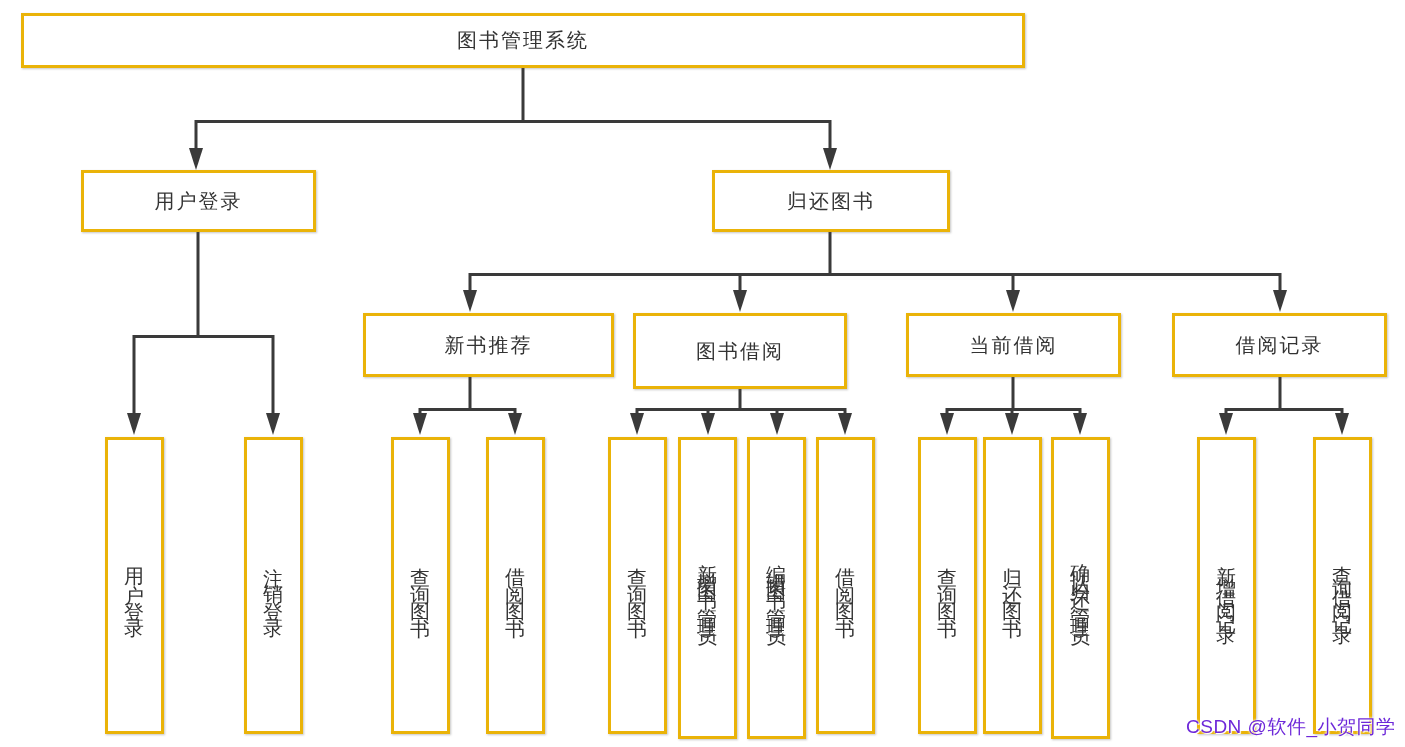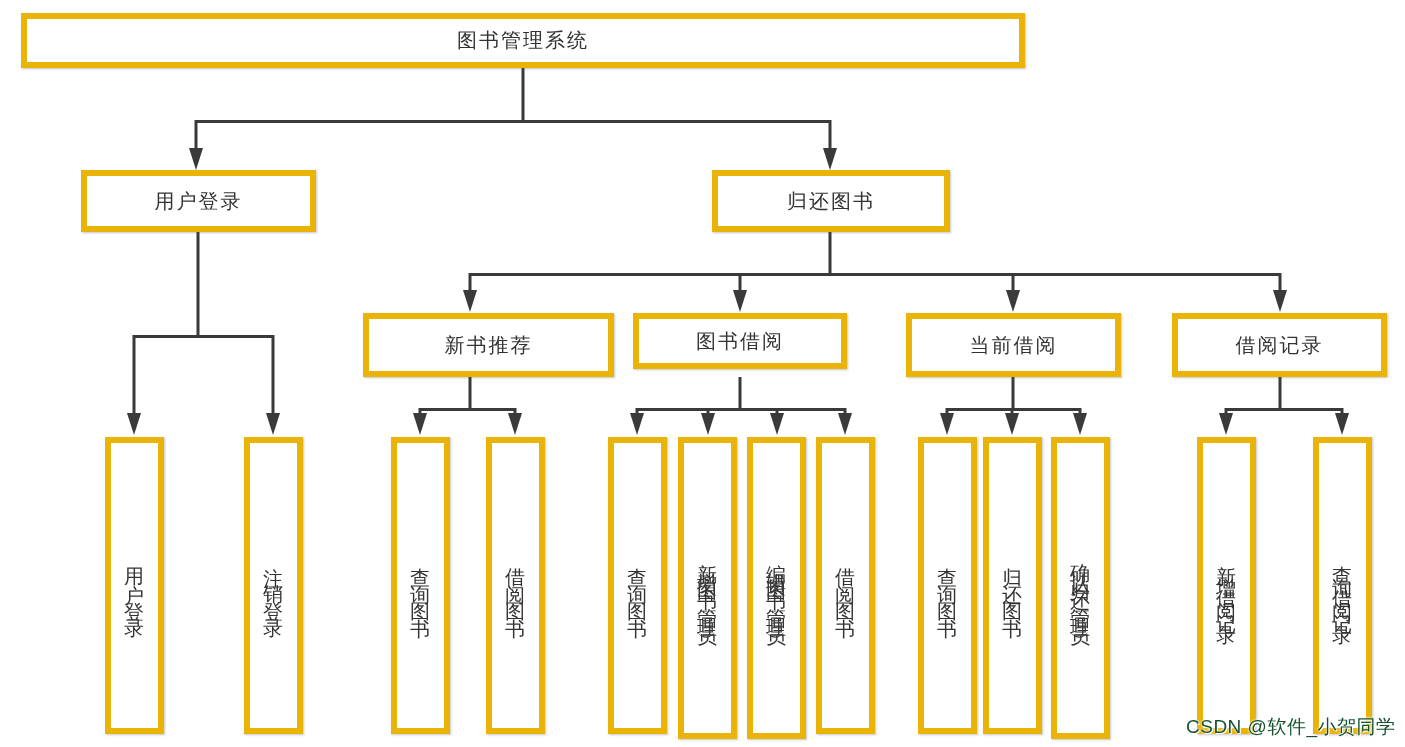--- a/index.html
+++ b/index.html
@@ -3,36 +3,36 @@
 <meta charset="utf-8">
 <style>
   html,body { margin:0; padding:0; background:#ffffff; }
   .canvas {
     position:relative; width:1405px; height:747px; background:#ffffff;
     font-family:"Liberation Sans", sans-serif; overflow:hidden;
   }
   svg.connectors { position:absolute; left:0; top:0; width:1405px; height:747px; }
   .box {
     position:absolute; box-sizing:border-box; background:#ffffff;
-    border:6px solid #eab308; color:#333333;
+    border:3px solid #eab308; color:#333333;
     display:flex; align-items:center; justify-content:center;
     box-shadow:1px 1px 2px rgba(90,90,90,0.35);
     z-index:2;
   }
   .hlabel { font-size:20px; letter-spacing:2px; white-space:nowrap; }
   .leaf span {
     writing-mode:vertical-rl; text-orientation:mixed;
     font-size:20px; line-height:1; white-space:nowrap;
   }
   .p4 { letter-spacing:17px; }
   .p6 { letter-spacing:12px; }
   .p9 { letter-spacing:9px; }
   .watermark {
     position:absolute; left:1186px; top:714px; z-index:6;
-    font-size:19px; color:#14532d; letter-spacing:0.5px; white-space:nowrap;
+    font-size:19px; color:#6d28d9; letter-spacing:0.5px; white-space:nowrap;
     text-shadow:0 0 3px #ffffff, 0 0 2px #ffffff, 1px 1px 0 #ffffff;
   }
 </style>
 </head>
 <body>
 
 <div class="canvas">
 
   <svg class="connectors" viewBox="0 0 1405 747" aria-hidden="true">
     <path d="M523 68 V121.5 M194.5 121.5 H831.5 M196 120 V152 M830 120 V152
@@ -72,21 +72,21 @@
   <div class="box hlabel" style="left:81px;top:170px;width:235px;height:62px">
     <span>用户登录</span>
   </div>
   <div class="box hlabel" style="left:712px;top:170px;width:238px;height:62px">
     <span>归还图书</span>
   </div>
 
   <div class="box hlabel" style="left:363px;top:313px;width:251px;height:64px">
     <span>新书推荐</span>
   </div>
-  <div class="box hlabel" style="left:633px;top:313px;width:214px;height:56px">
+  <div class="box hlabel" style="left:633px;top:313px;width:214px;height:76px">
     <span>图书借阅</span>
   </div>
   <div class="box hlabel" style="left:906px;top:313px;width:215px;height:64px">
     <span>当前借阅</span>
   </div>
   <div class="box hlabel" style="left:1172px;top:313px;width:215px;height:64px">
     <span>借阅记录</span>
   </div>
 
   <div class="box leaf" style="left:105px;top:437px;width:59px;height:297px">

